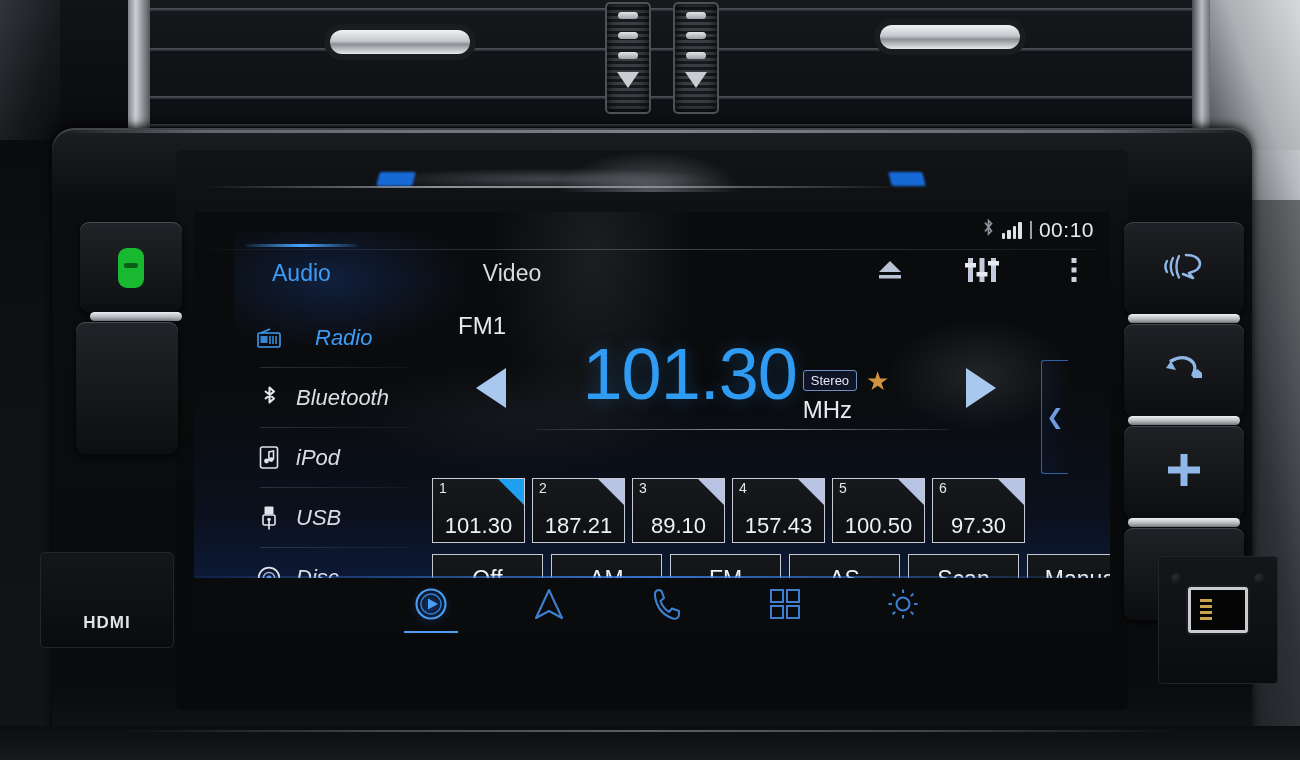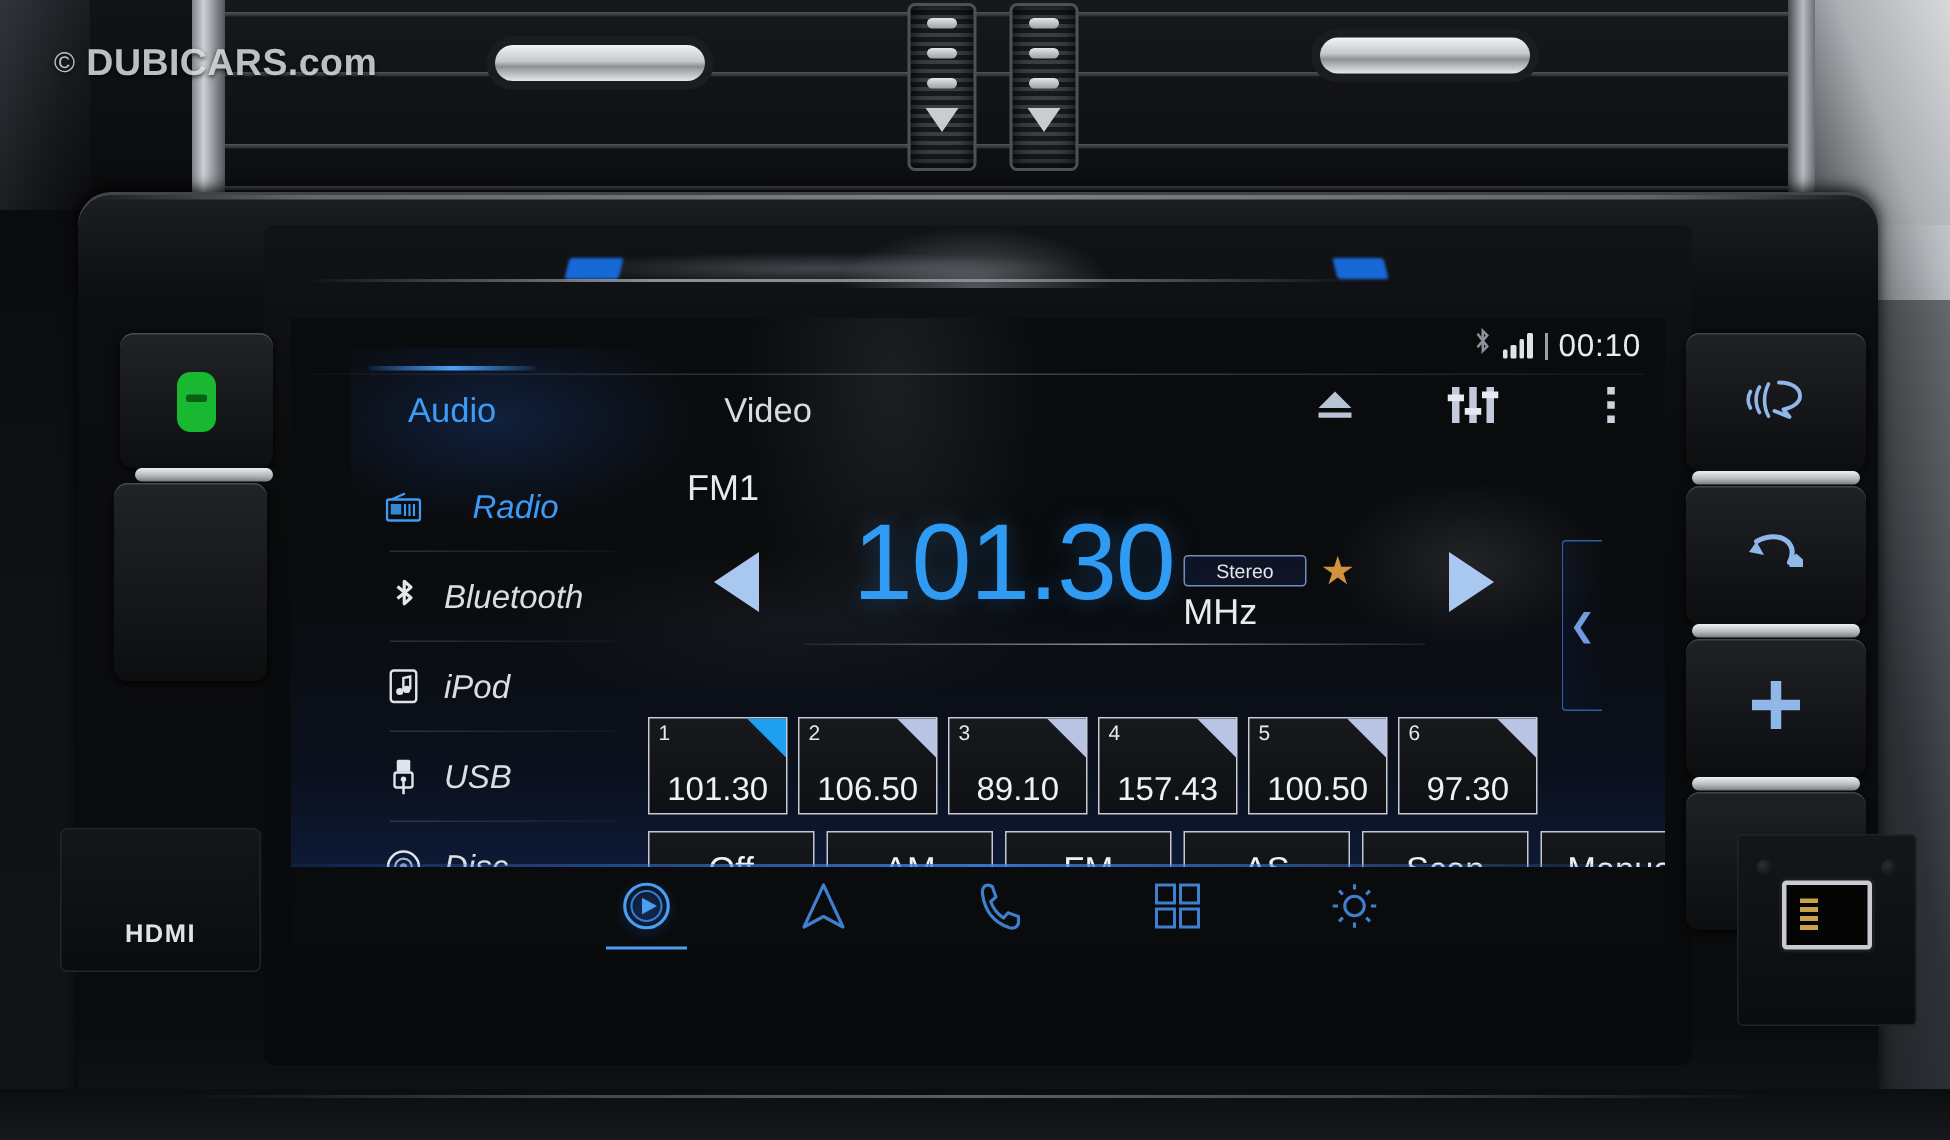--- a/index.html
+++ b/index.html
@@ -128,21 +128,21 @@
   .arrow-l{border-top:20px solid transparent;border-bottom:20px solid transparent;
     border-right:30px solid #a9c8ef;}
   .arrow-r{border-top:20px solid transparent;border-bottom:20px solid transparent;
     border-left:30px solid #a9c8ef;}
   .freq-wrap{flex:1;display:flex;align-items:baseline;justify-content:center;gap:6px;}
   .freq{font-size:72px;color:#2f9bf2;letter-spacing:-1px;line-height:1;
     text-shadow:0 0 18px rgba(40,140,240,.35);}
   .freq-side{display:flex;flex-direction:column;align-items:flex-start;gap:2px;
     transform:translateY(-14px);}
   .freq-badges{display:flex;align-items:center;gap:9px;}
-  .stereo{border:1px solid #6f8fc4;color:#e3e7ee;font-size:13px;padding:2px 21px;border-radius:3px;
+  .stereo{border:1px solid #6f8fc4;color:#e3e7ee;font-size:13px;padding:2px 7px;border-radius:3px;
     background:rgba(18,30,58,.55);}
   .star{color:#d2913f;font-size:26px;line-height:1;}
   .mhz{color:#e8ebf0;font-size:24px;}
   .freq-underline{position:absolute;left:60px;right:46px;bottom:6px;height:1px;
     background:linear-gradient(90deg,rgba(150,160,180,.12),rgba(180,190,208,.75),rgba(150,160,180,.12));}
 
   
   .collapse{position:absolute;right:42px;top:148px;width:26px;height:112px;
     border:1px solid #2f5fa8;border-right:none;border-radius:3px 0 0 3px;
     display:flex;align-items:center;justify-content:center;color:#6f9ddd;font-size:21px;
@@ -413,21 +413,21 @@
 
     <div class="presets">
       <div class="preset active">
         <span class="pcorner"></span>
         <span class="pnum">1</span>
         <span class="pfrq">101.30</span>
       </div>
       <div class="preset">
         <span class="pcorner"></span>
         <span class="pnum">2</span>
-        <span class="pfrq">106.50</span>
+        <span class="pfrq">187.21</span>
       </div>
       <div class="preset">
         <span class="pcorner"></span>
         <span class="pnum">3</span>
         <span class="pfrq">89.10</span>
       </div>
       <div class="preset">
         <span class="pcorner"></span>
         <span class="pnum">4</span>
         <span class="pfrq">157.43</span>
@@ -569,18 +569,14 @@
     <div class="usb-screw" style="left:12px;top:16px;"></div>
     <div class="usb-screw" style="right:12px;top:16px;"></div>
     <div class="usb-port">
       <div class="usb-pins"></div>
     </div>
   </div>
 
   <div class="btrim"></div>
   <div class="btrim-line"></div>
 
-  <div class="watermark">
-    <span class="wm-c">©</span>
-    <span>DUBICARS.com</span>
-  </div>
 
 </div>
 
 </body></html>

